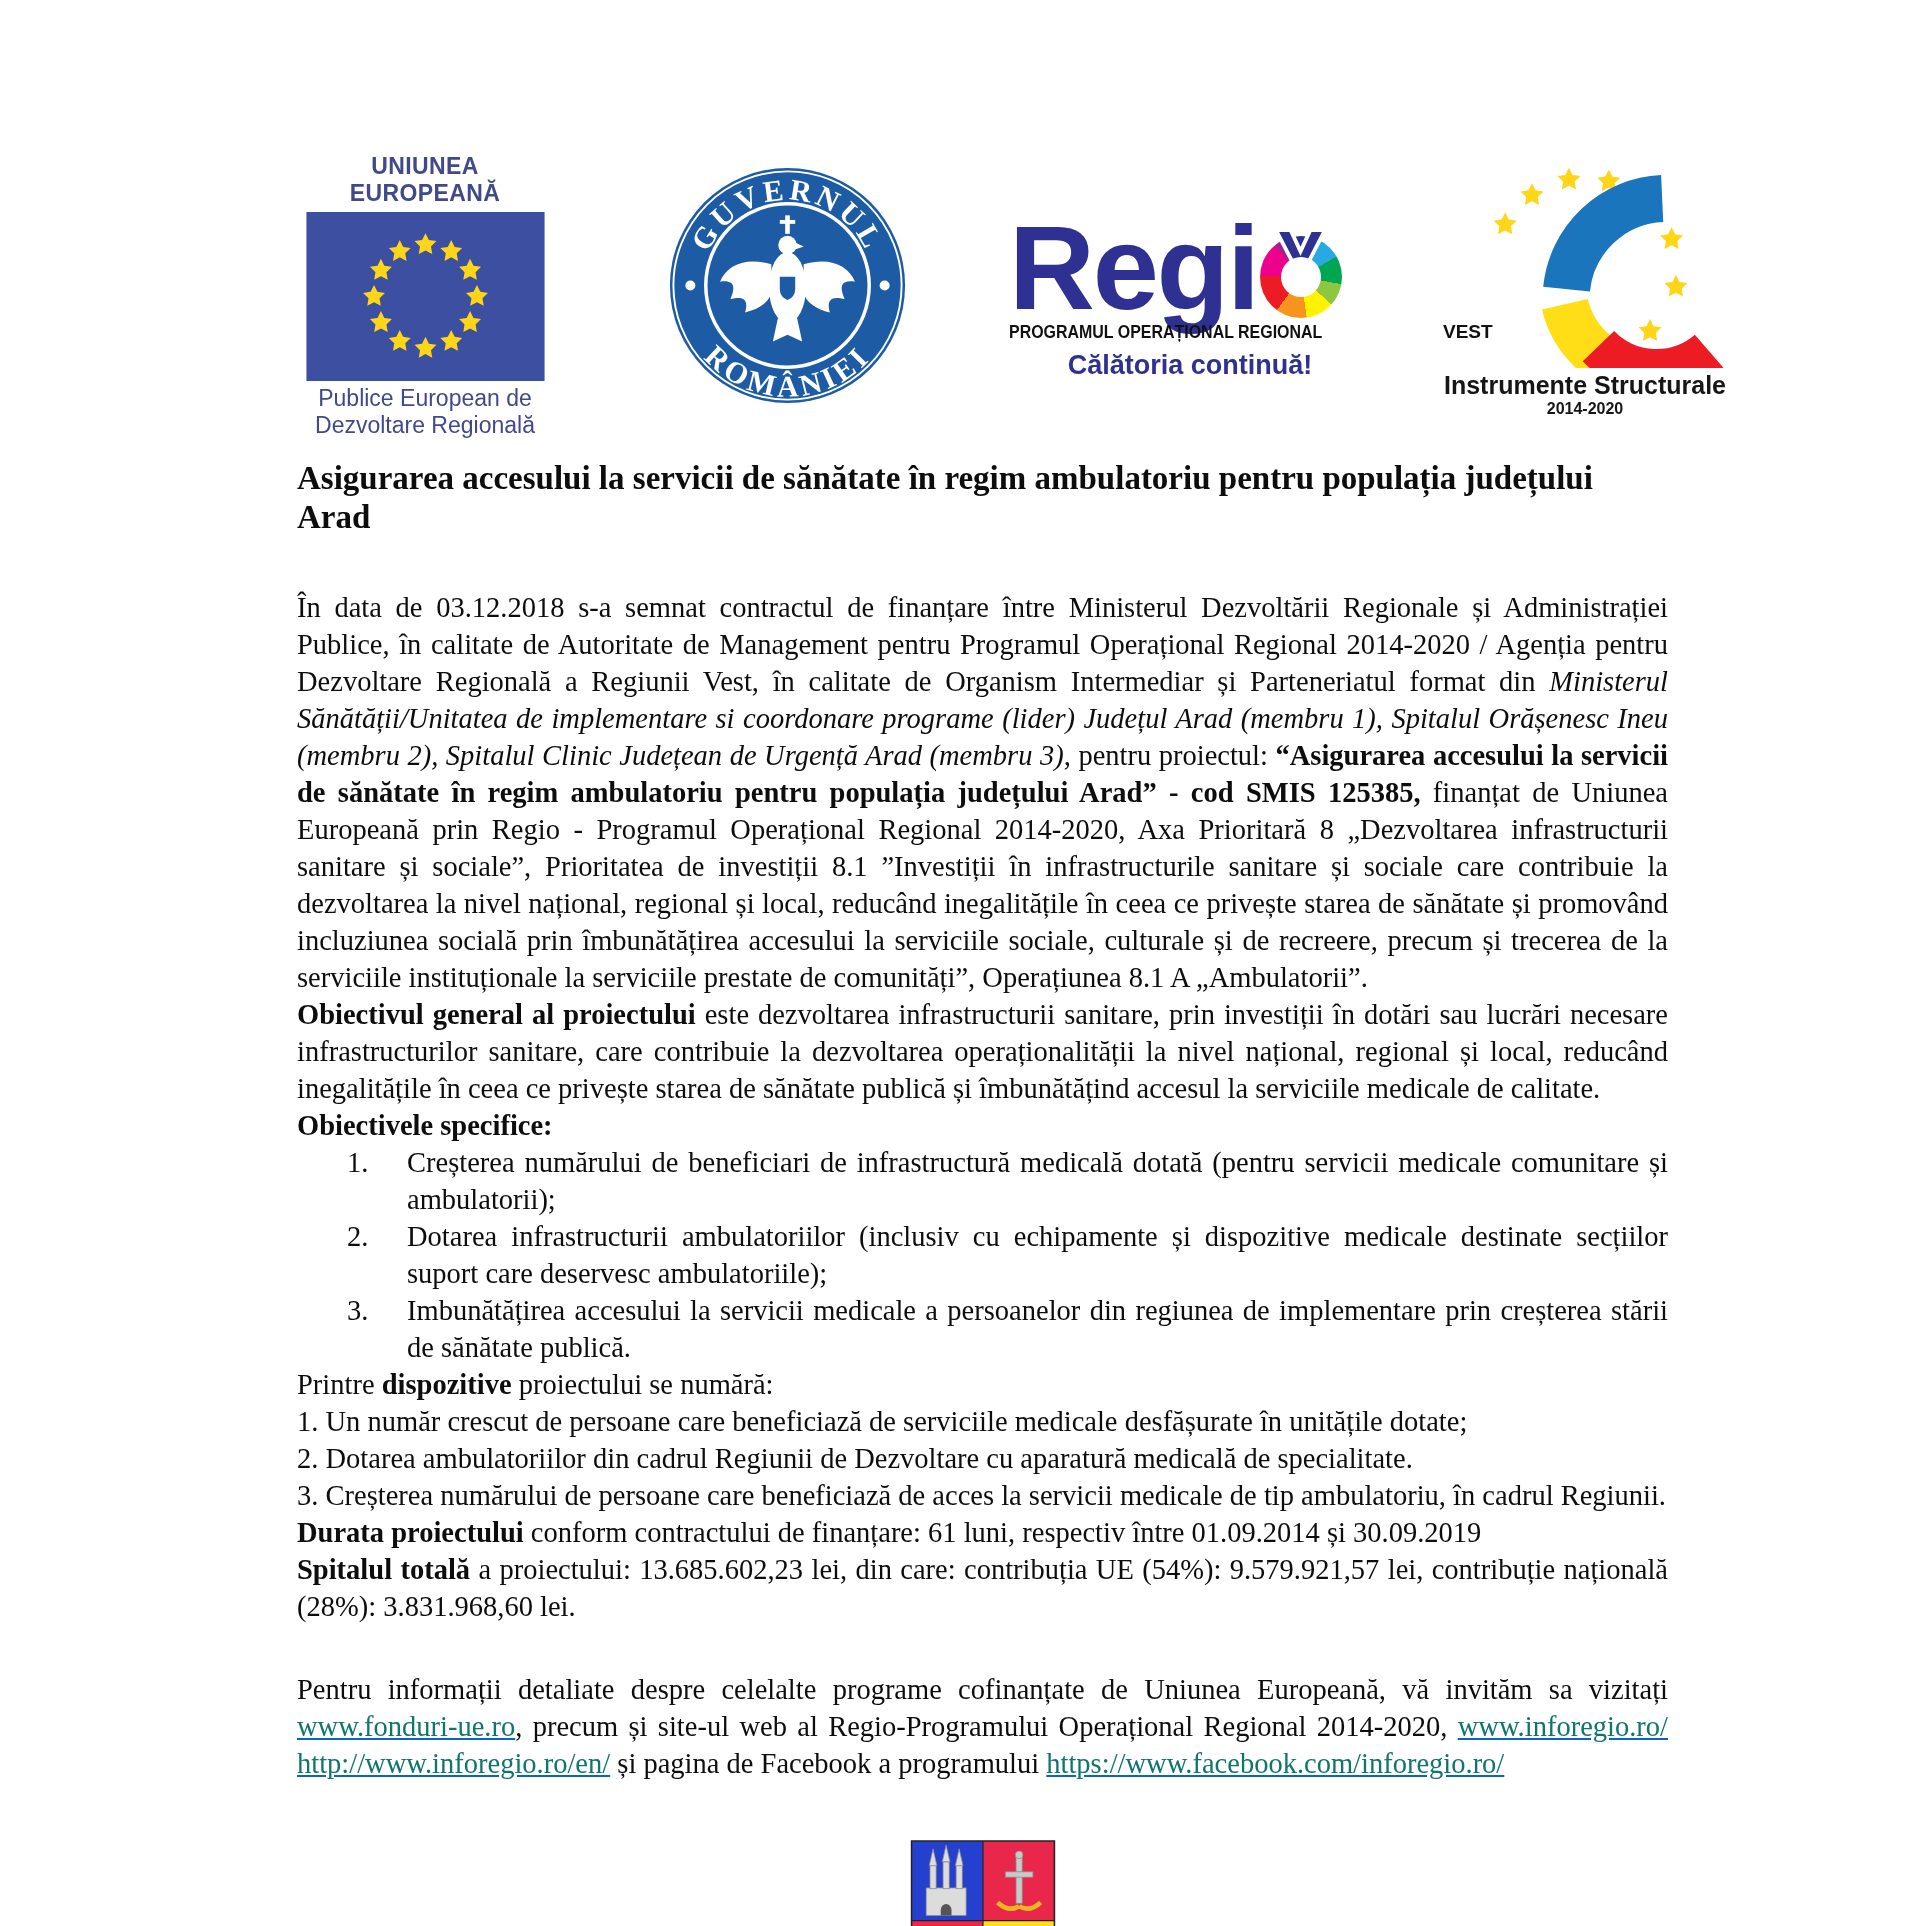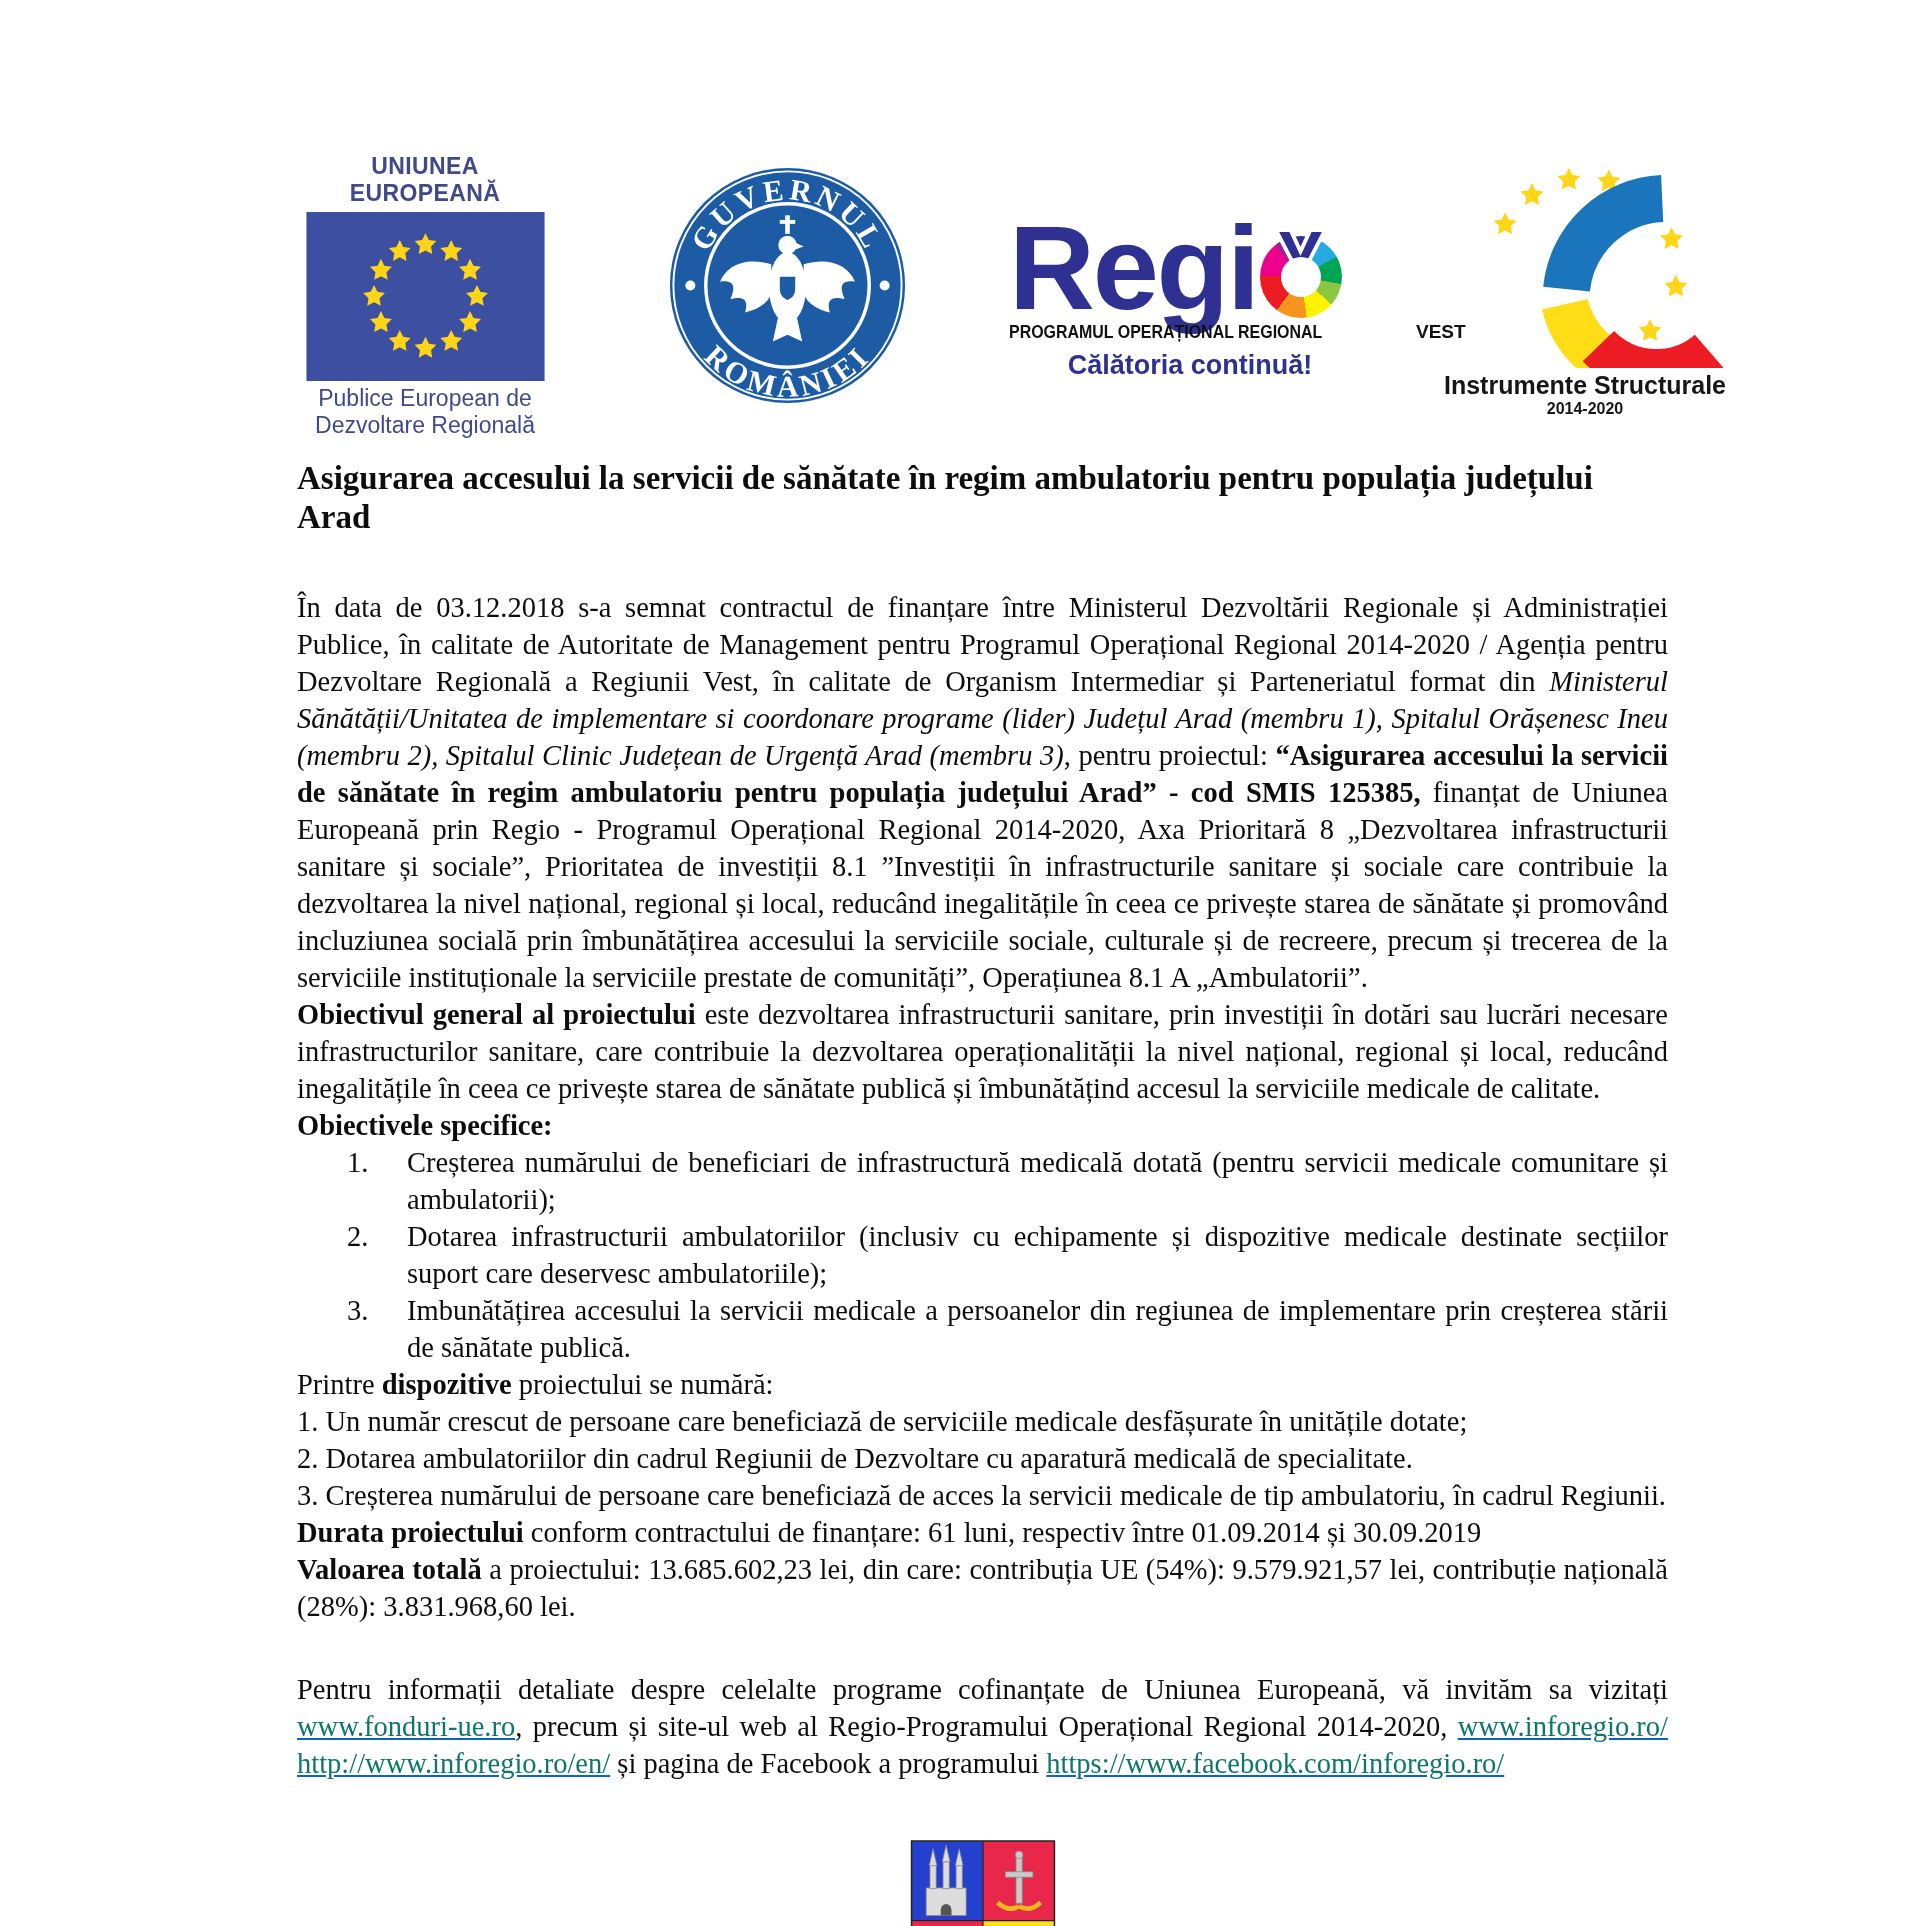--- a/index.html
+++ b/index.html
@@ -23,21 +23,21 @@
            border-radius:50%;
            background:conic-gradient(from 20deg,#27aae1 0deg 40deg,#00a651 40deg 80deg,
              #8dc63f 80deg 112deg,#fff200 112deg 152deg,#f7941d 152deg 196deg,
              #ed1c24 196deg 252deg,#ec008c 252deg 302deg,#92278f 302deg 332deg,#2e3192 332deg 360deg);}
   .regio-o::after{content:"";position:absolute;left:21px;top:21px;width:40px;height:40px;
            border-radius:50%;background:#fff;}
   .regio-v{position:absolute;left:2.3px;top:-3.9px;}
   .regio-sub{display:flex;justify-content:space-between;align-items:baseline;
              margin-top:5.4px;padding-right:11.6px;gap:34px;}
   .regio-program{font-size:19px;font-weight:bold;color:#111;transform:scaleX(.84);transform-origin:left;white-space:nowrap;}
-  .regio-vest{font-size:19px;font-weight:bold;color:#111;}
+  .regio-vest{font-size:19px;font-weight:bold;color:#111;margin-left:27px;}
   .regio-tagline{margin-top:6.2px;text-align:center;font-size:27px;font-weight:bold;color:#2e3192;}
 
   .is-block{left:1431px;top:160px;width:308px;text-align:center;
             font-family:"Liberation Sans",sans-serif;color:#161616;}
   .is-line1{font-size:25px;font-weight:bold;margin-top:1.5px;}
   .is-line2{font-size:16px;font-weight:bold;}
 
   
   .content{position:absolute;left:297px;top:443px;width:1371px;}
   .doc-title{font-size:33px;font-weight:bold;text-align:left;margin:16px 0 52px 0;line-height:39px;}
@@ -163,21 +163,21 @@
     <div class="oli"><span class="oli-num">1.</span><span>Creșterea numărului de beneficiari de infrastructură medicală dotată (pentru servicii medicale comunitare și ambulatorii);</span></div>
     <div class="oli"><span class="oli-num">2.</span><span>Dotarea infrastructurii ambulatoriilor (inclusiv cu echipamente și dispozitive medicale destinate secțiilor suport care deservesc ambulatoriile);</span></div>
     <div class="oli"><span class="oli-num">3.</span><span>Imbunătățirea accesului la servicii medicale a persoanelor din regiunea de implementare prin creșterea stării de sănătate publică.</span></div>
 
     <p class="para"><span>Printre </span><b>dispozitive</b><span> proiectului se numără:</span></p>
     <p class="para">1. Un număr crescut de persoane care beneficiază de serviciile medicale desfășurate în unitățile dotate;</p>
     <p class="para">2. Dotarea ambulatoriilor din cadrul Regiunii de Dezvoltare cu aparatură medicală de specialitate.</p>
     <p class="para">3. Creșterea numărului de persoane care beneficiază de acces la servicii medicale de tip ambulatoriu, în cadrul Regiunii.</p>
 
     <p class="para"><b>Durata proiectului</b><span> conform contractului de finanțare: 61 luni, respectiv între 01.09.2014 și 30.09.2019</span></p>
-    <p class="para"><b>Valoarea totală</b><span> a proiectului: 13.685.602,23 lei, din care: contribuția UE (54%): 9.579.921,57 lei, contribuție națională (28%): 3.831.968,60 lei.</span></p>
+    <p class="para"><b>Spitalul totală</b><span> a proiectului: 13.685.602,23 lei, din care: contribuția UE (54%): 9.579.921,57 lei, contribuție națională (28%): 3.831.968,60 lei.</span></p>
 
     <div class="gap"></div>
 
     <p class="para"><span>Pentru informații detaliate despre celelalte programe cofinanțate de Uniunea Europeană, vă invităm sa vizitați </span><a class="doclink">www.fonduri-ue.ro</a><span>, precum și site-ul web al Regio-Programului Operațional Regional 2014-2020, </span><a class="doclink">www.inforegio.ro/</a><span> </span><a class="doclink">http://www.inforegio.ro/en/</a><span> și pagina de Facebook a programului </span><a class="doclink">https://www.facebook.com/inforegio.ro/</a></p>
   </div>
 
   <div class="arad-block">
     <svg width="154" height="169" viewBox="0 0 400 440" style="display:block;margin:0 auto;">
       <defs>
         <clipPath id="shieldClip">

